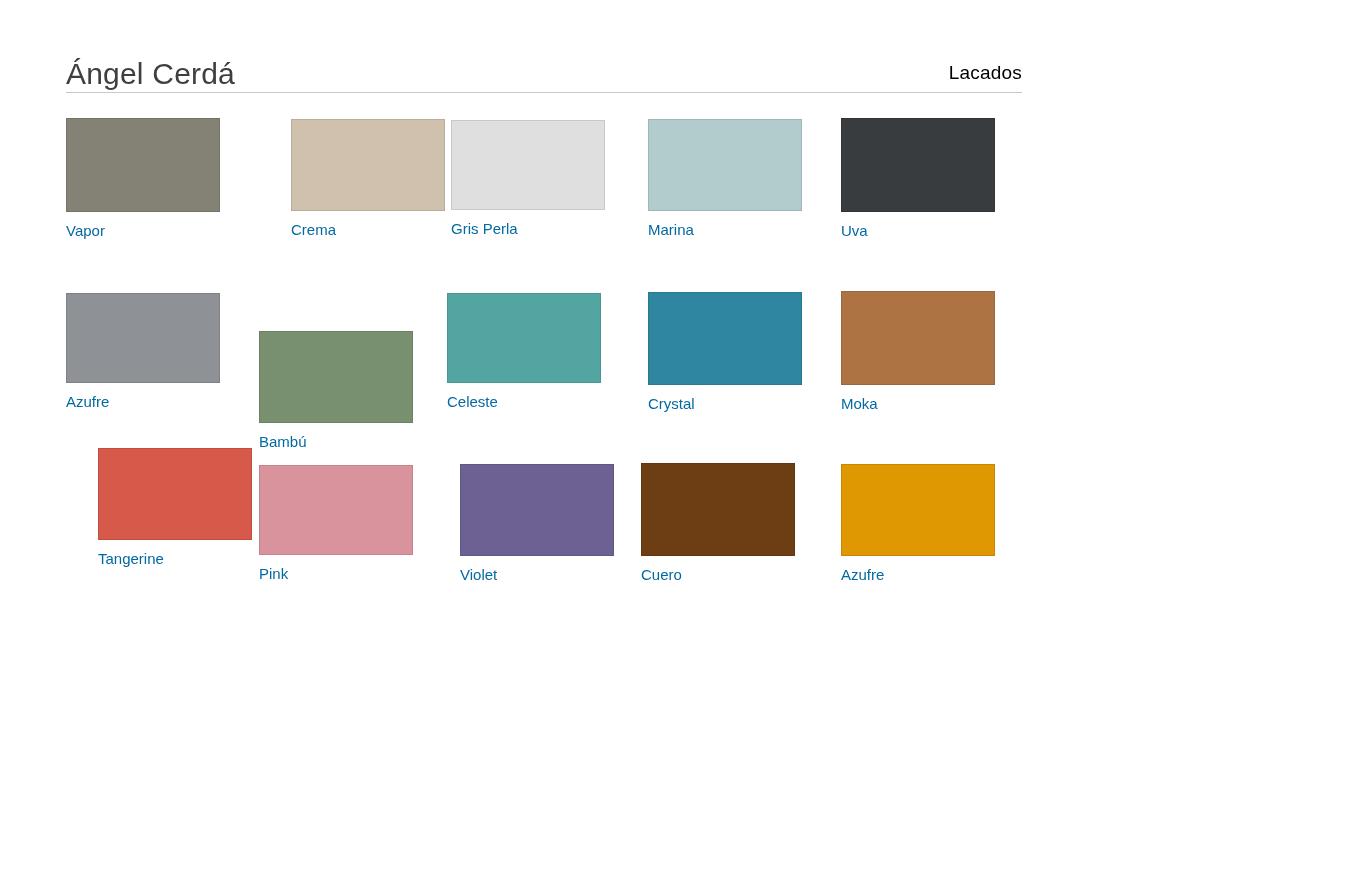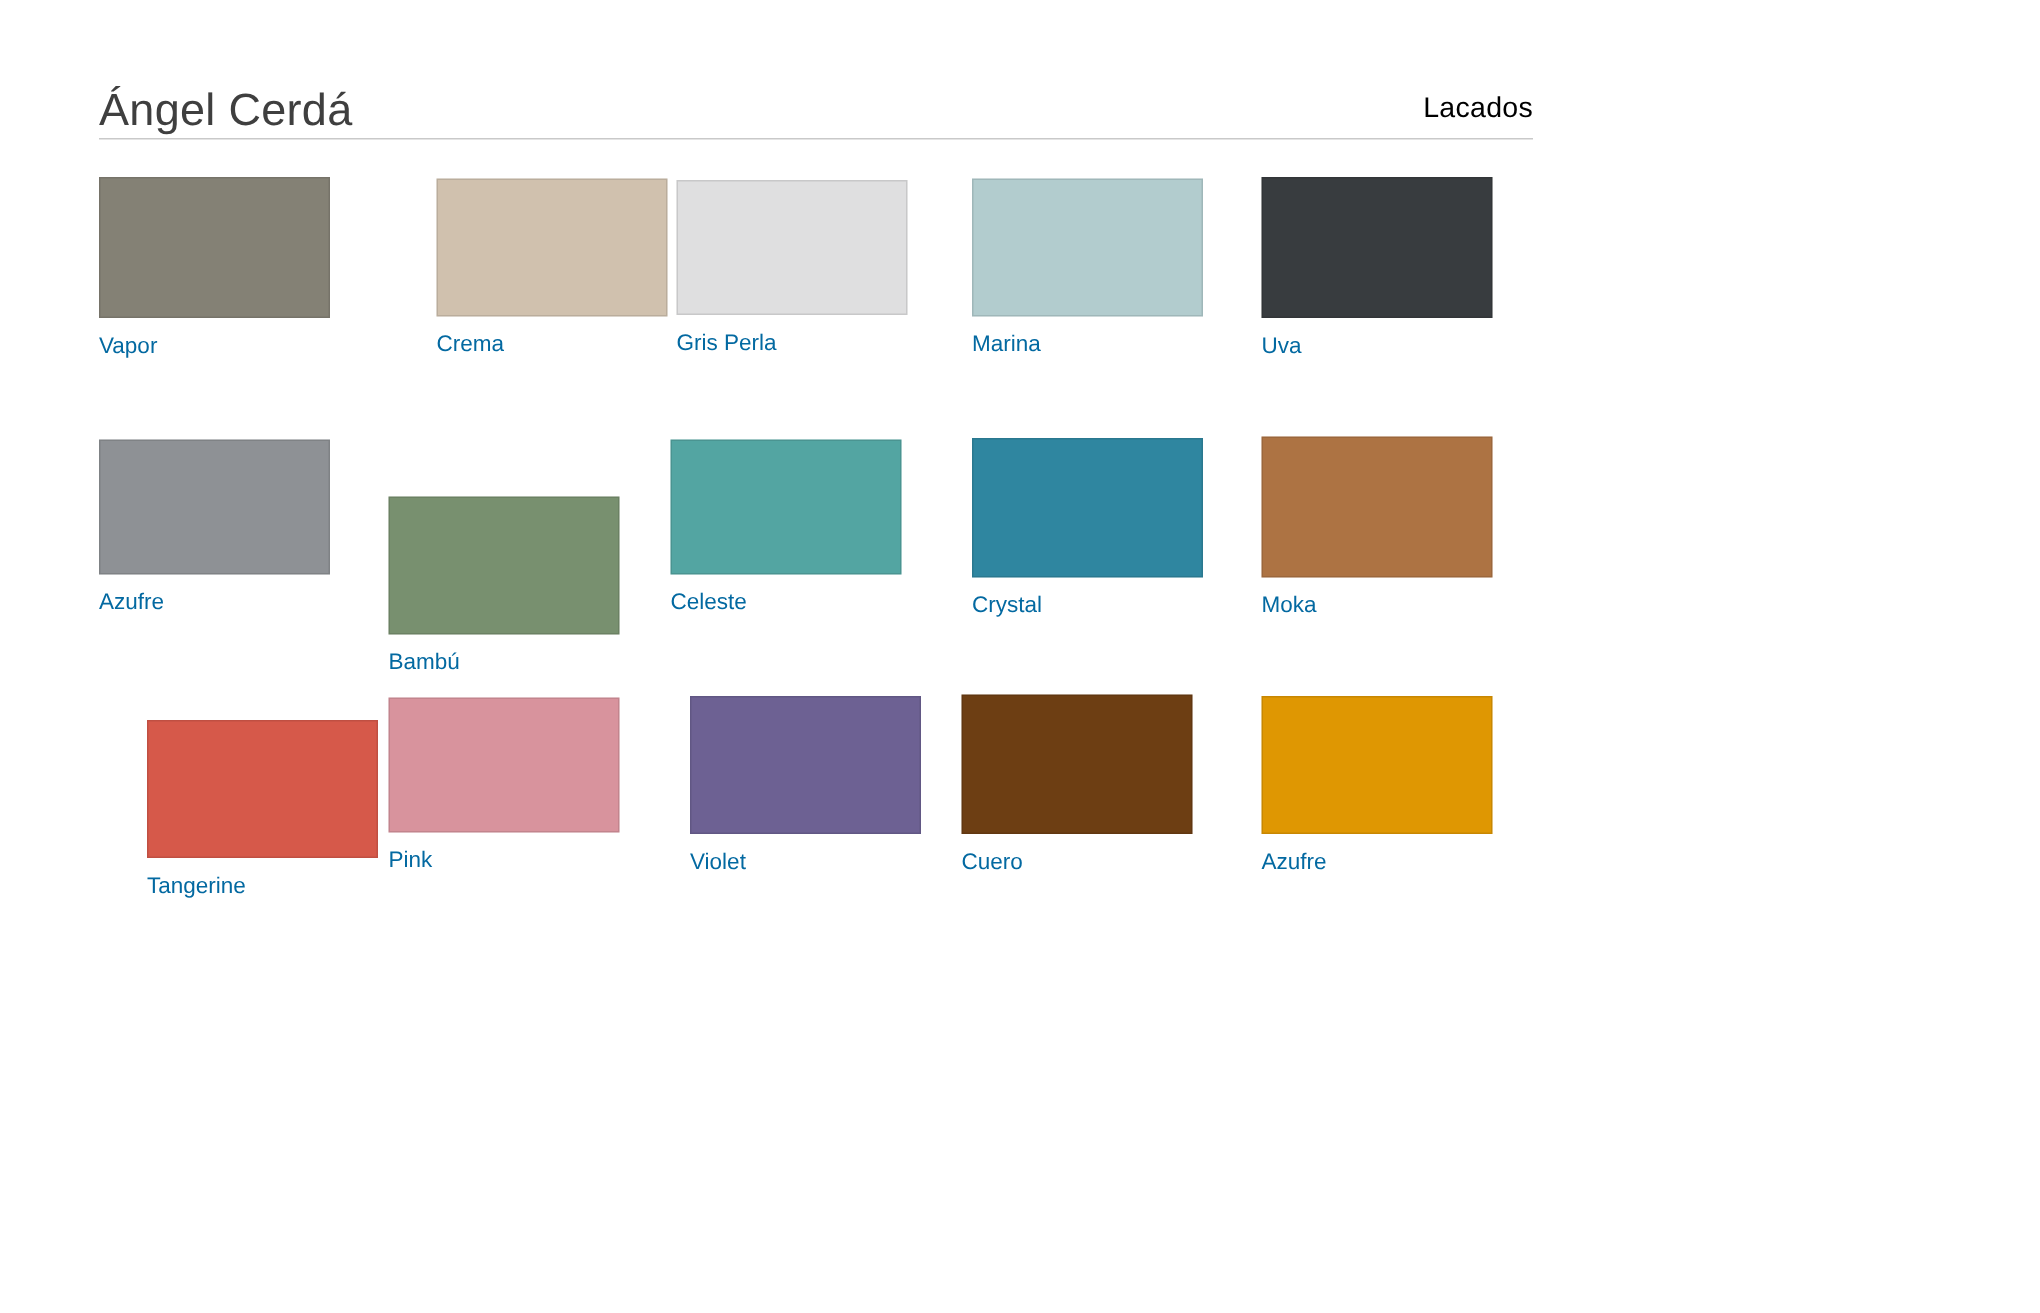--- a/index.html
+++ b/index.html
@@ -122,21 +122,21 @@
         <div class="swatch-label">Celeste</div>
       </div>
       <div class="swatch-cell" style="left: 841px; top: 291px;">
         <div class="swatch-chip" style="width: 154px; height: 94px; background: rgb(173, 115, 67);"></div>
         <div class="swatch-label">Moka</div>
       </div>
       <div class="swatch-cell" style="left: 648px; top: 292px;">
         <div class="swatch-chip" style="width: 154px; height: 93px; background: rgb(47, 134, 160);"></div>
         <div class="swatch-label">Crystal</div>
       </div>
-      <div class="swatch-cell" style="left: 66px; top: 480px; padding-left: 32px;">
+      <div class="swatch-cell" style="left: 66px; top: 448px; padding-left: 32px;">
         <div class="swatch-chip" style="width: 154px; height: 92px; background: rgb(214, 89, 74);"></div>
         <div class="swatch-label">Tangerine</div>
       </div>
       <div class="swatch-cell" style="left: 259px; top: 465px;">
         <div class="swatch-chip" style="width: 154px; height: 90px; background: rgb(216, 147, 157);"></div>
         <div class="swatch-label">Pink</div>
       </div>
       <div class="swatch-cell" style="left: 460px; top: 464px;">
         <div class="swatch-chip" style="width: 154px; height: 92px; background: rgb(109, 97, 147);"></div>
         <div class="swatch-label">Violet</div>

